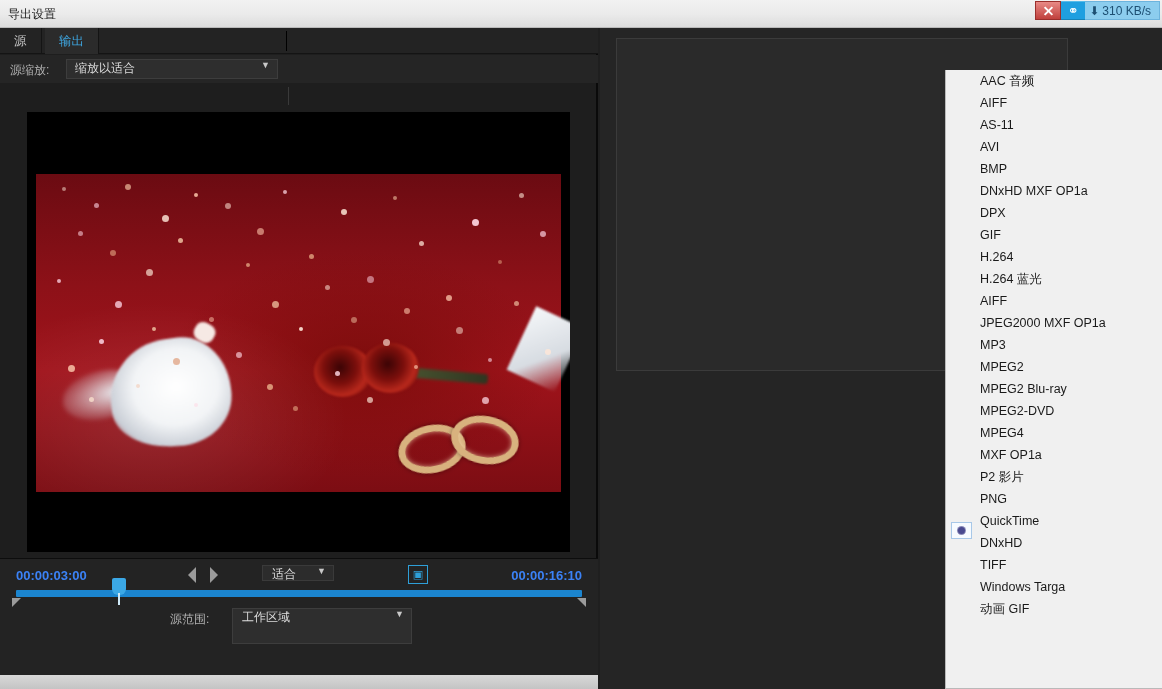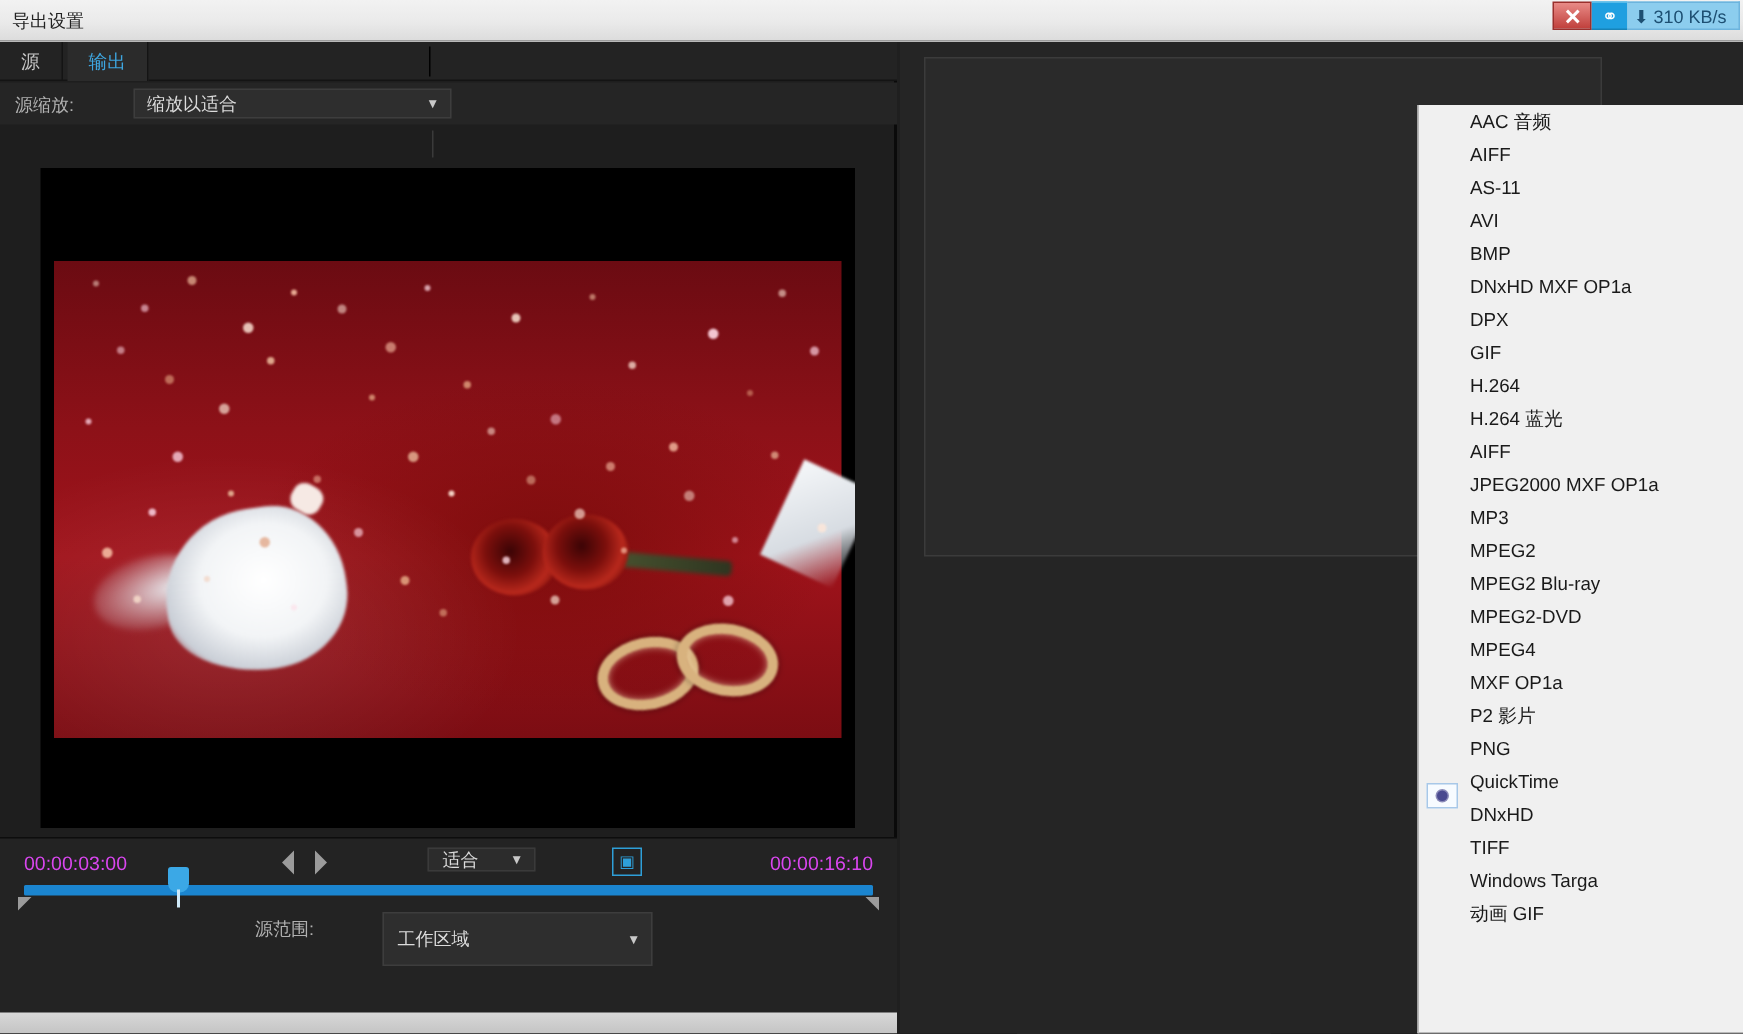--- a/index.html
+++ b/index.html
@@ -61,21 +61,21 @@
   .tab.sel{ color:#3ea6e0; background:#2b2b2b; }
   .tabsep{ position:absolute; left:286px; top:3px; width:1px; height:20px; background:#000; }
 
   .scalerow{
     position:absolute; left:0; top:27px; width:598px; height:28px;
     background:#252525;
   }
   .scalerow .lbl{ position:absolute; left:10px; top:7px; font-size:12px; color:#b0b0b0; }
   .selbox{
     background:#2e2e2e; border:1px solid #3d3d3d; color:#dcdcdc;
-    font-size:12px; display:flex; align-items:center;margin-left:23px;
+    font-size:12px; display:flex; 
   }
   .selbox .caret{ margin-left:auto; margin-right:7px; color:#c9c9c9; font-size:9px; }
   #srcScale{ position:absolute; left:66px; top:4px; width:212px; height:20px; padding-left:8px; }
   .scalesep{ position:absolute; left:288px; top:32px; width:1px; height:18px; background:#3a3a3a; }
 
   .preview{
     position:absolute; left:27px; top:84px; width:543px; height:440px;
     background:#000; overflow:hidden;
   }
   .vid{
@@ -129,21 +129,21 @@
   }
   .heart{
     position:absolute; width:6px; height:6px; border-radius:50%;
     filter:blur(0.6px);
   }
 
   .scrub{
     position:absolute; left:0; top:530px; width:598px; height:131px;
     background:#232323; border-top:1px solid #0d0d0d;
   }
-  .tc{ position:absolute; font-size:13px; color:#d946ef; font-family:"Liberation Sans",sans-serif; }
+  .tc{ position:absolute; font-size:13px; color:#3b82f6; font-family:"Liberation Sans",sans-serif;font-weight:bold; }
   #tcLeft{ left:16px; top:9px; }
   #tcRight{ right:16px; top:9px; }
   .navbtn{
     position:absolute; top:8px; width:16px; height:16px; cursor:pointer;
   }
   .navbtn i{ display:block; width:0;height:0; }
   #navPrev{ left:188px; }
   #navNext{ left:210px; }
   #navPrev i{ border-right:8px solid #9b9b9b; border-top:8px solid transparent; border-bottom:8px solid transparent;}
   #navNext i{ border-left:8px solid #9b9b9b; border-top:8px solid transparent; border-bottom:8px solid transparent;}

